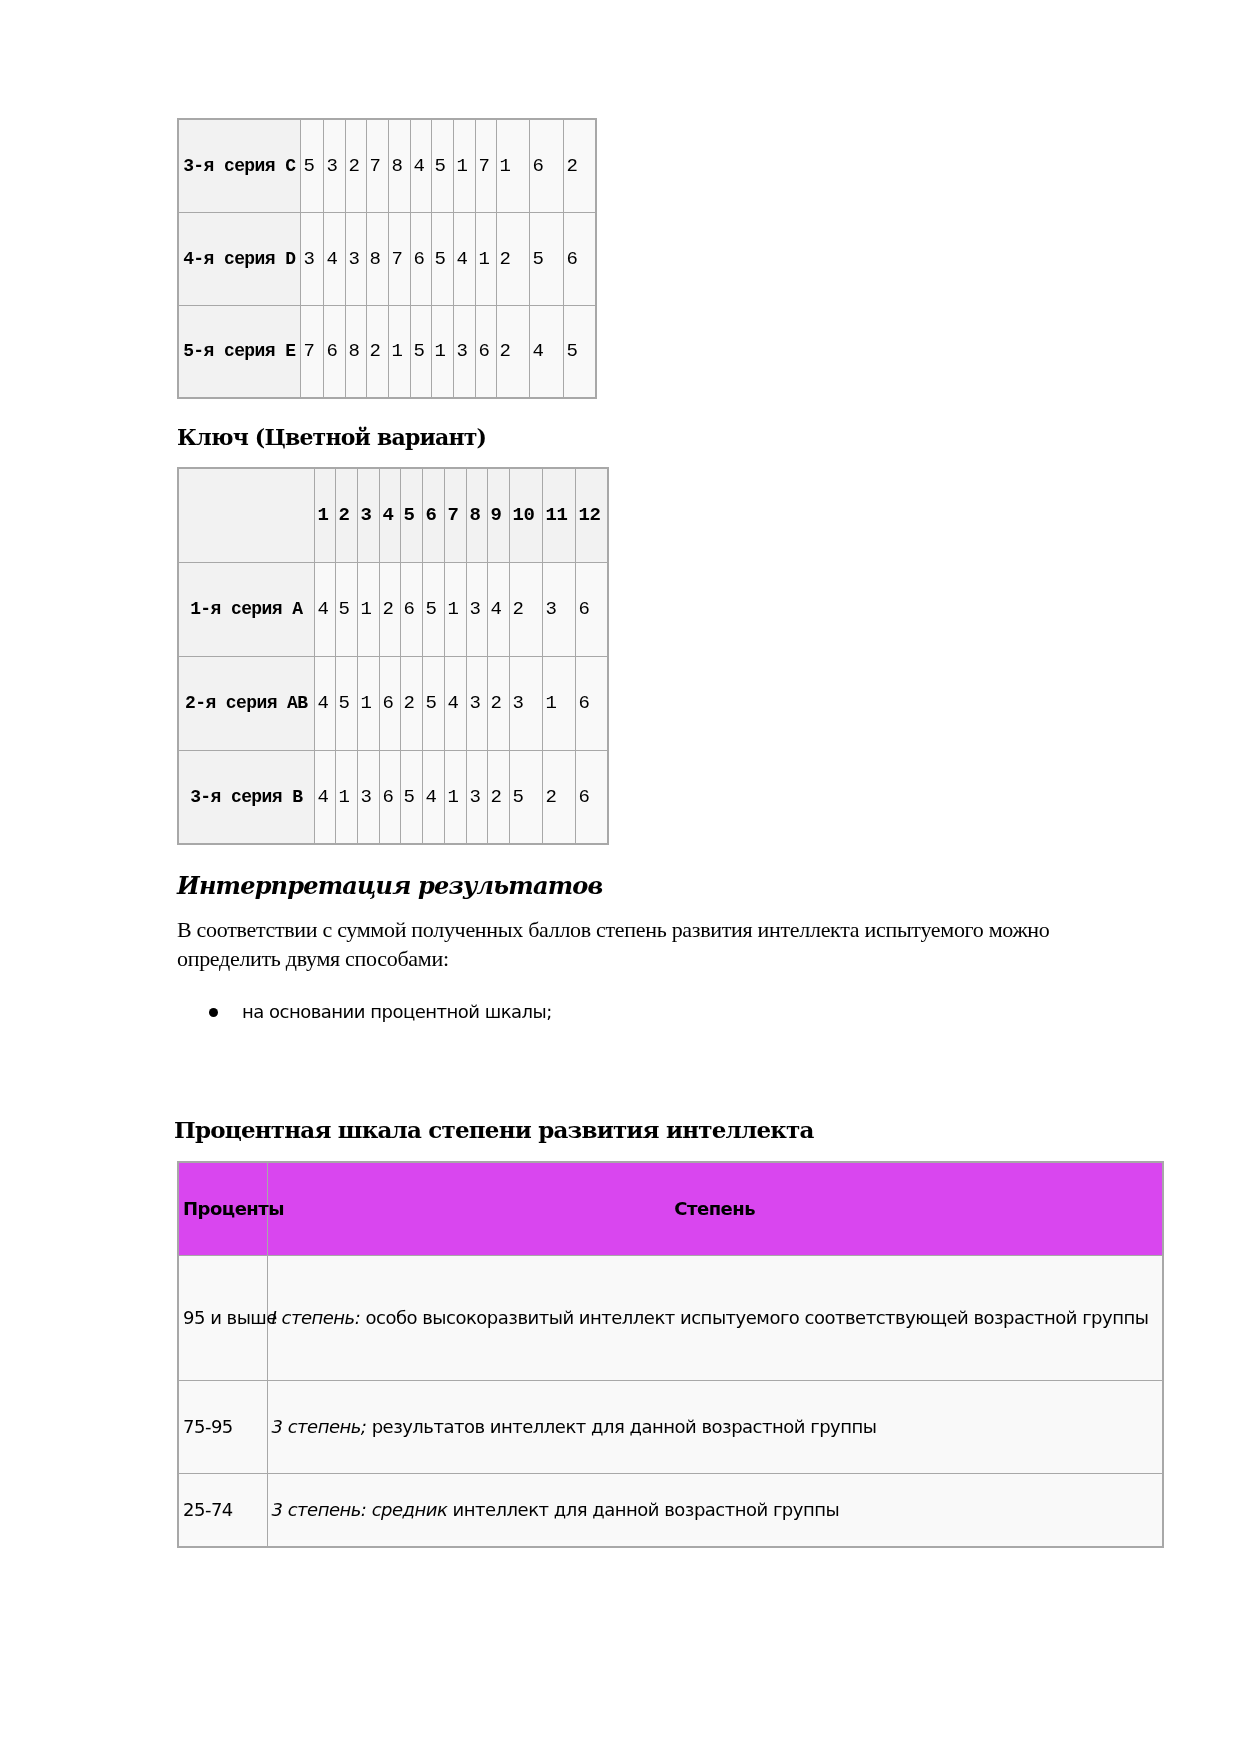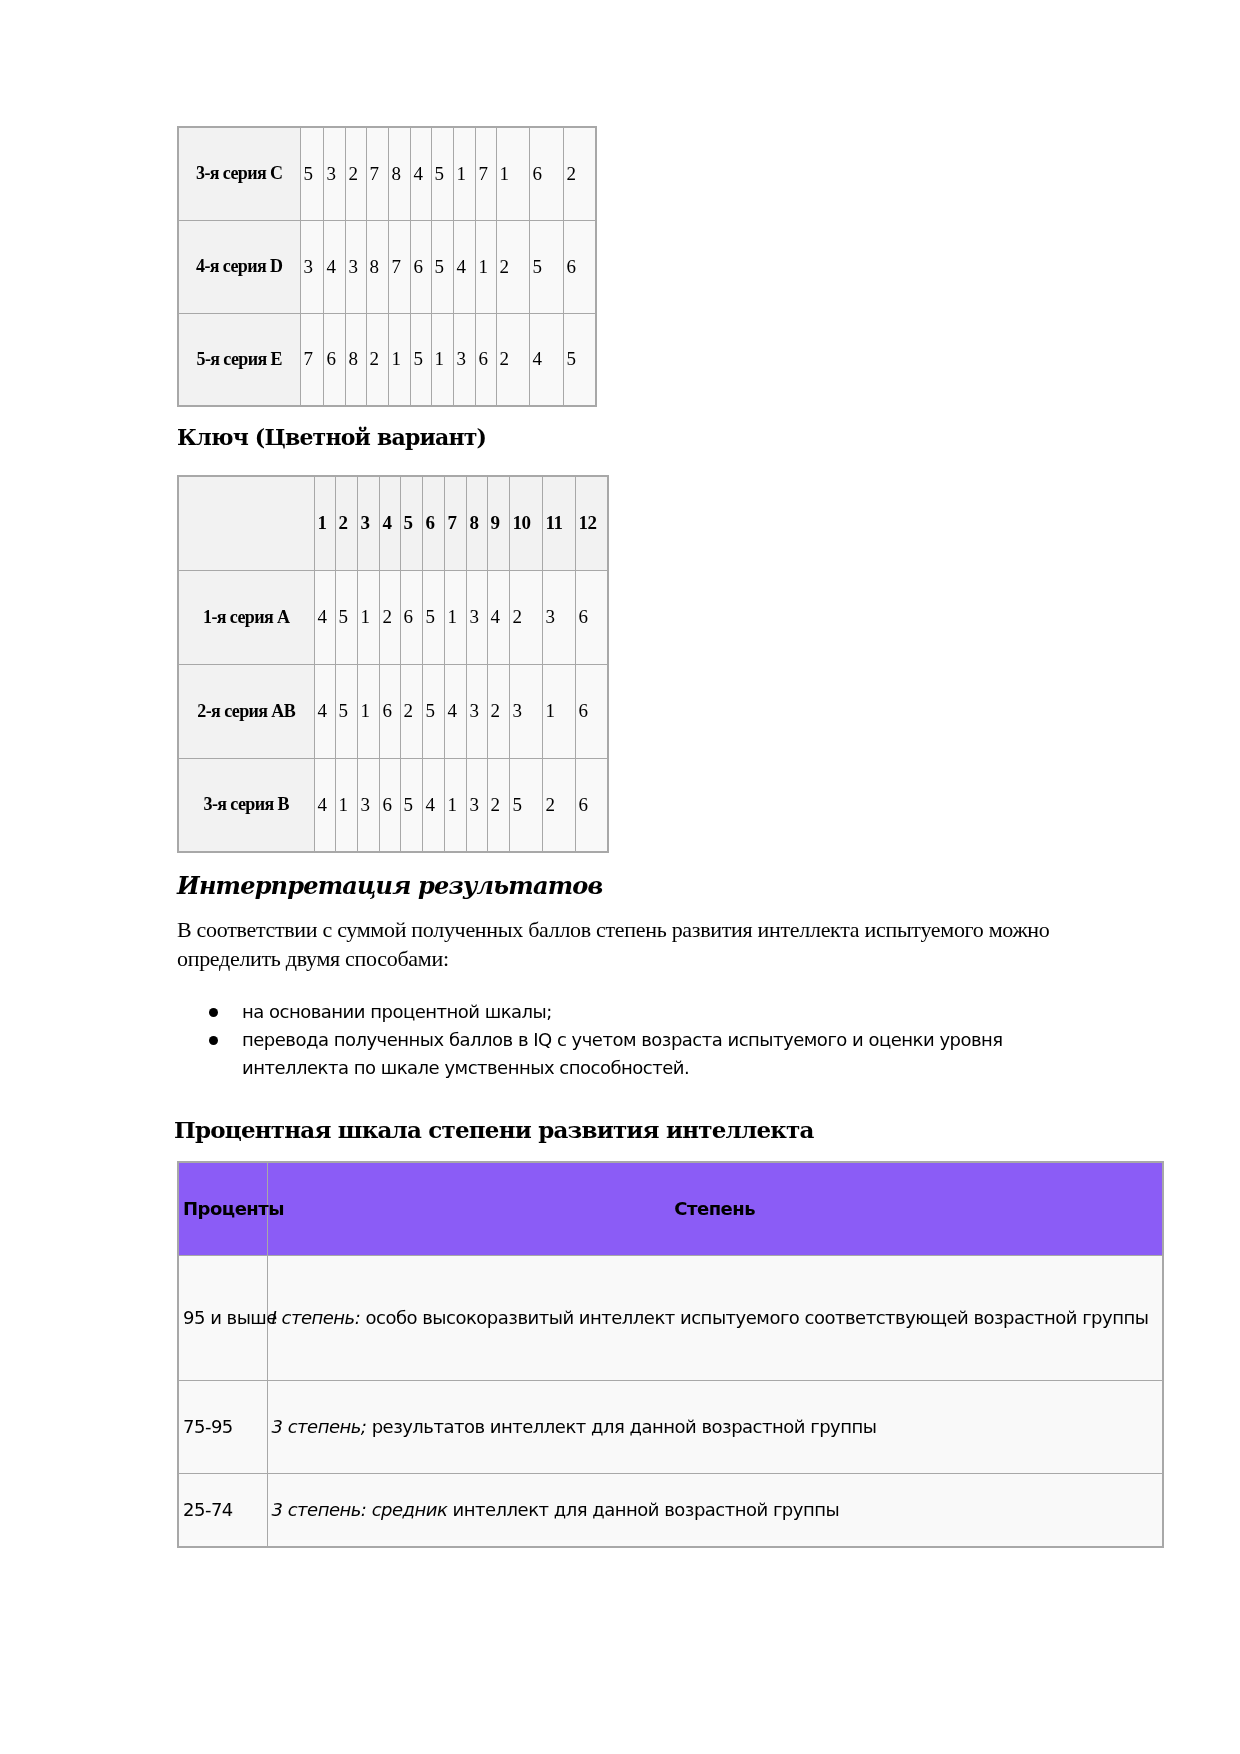--- a/index.html
+++ b/index.html
@@ -3,22 +3,21 @@
 <meta charset="utf-8">
 <style>
   * { box-sizing: border-box; margin: 0; padding: 0; }
   html, body { width: 1240px; height: 1754px; background: #ffffff; }
   body { position: relative; overflow: hidden; color: #000; font-family: "DejaVu Sans", sans-serif; }
 
   table.key {
     position: absolute;
     border-collapse: collapse;
     table-layout: fixed;
-    font-family: Liberation Serif, serif;
-    margin-top: 8px;
+    font-family: Liberation Mono, monospace;
   }
   table.key td, table.key th {
     border: 1px solid #a8a8a8;
     background: #f9f9f9;
     font-size: 19px;
     font-weight: normal;
     text-align: left;
     padding: 0 0 0 3px;
     white-space: nowrap;
     overflow: hidden;
@@ -87,21 +86,21 @@
   }
   #table3 th, #table3 td {
     border: 1px solid #a8a8a8;
     background: #f9f9f9;
     text-align: left;
     vertical-align: middle;
     padding: 0 4px;
     font-weight: normal;
     line-height: 30px;
   }
-  #table3 thead th { background: #8b5cf6; font-weight: bold; }
+  #table3 thead th { background: #d946ef; font-weight: bold; }
   #table3 thead th.deg { text-align: center; }
   #table3 .pct { white-space: nowrap; }
   #table3 em { font-style: italic; text-align: right; }
 </style>
 </head>
 <body>
 
 <table class="key" id="table1">
   <colgroup>
     <col style="width:122px">
@@ -251,24 +250,20 @@
   </tbody>
 </table>
 
 <h2 class="serif" id="interp-heading">Интерпретация результатов</h2>
 <p id="intro-para">В соответствии с суммой полученных баллов степень развития интеллекта испытуемого можно определить двумя способами:</p>
 <ul id="bullets">
   <li>
     <span class="dot"></span>
     <span>на основании процентной шкалы;</span>
   </li>
-  <li>
-    <span class="dot"></span>
-    <span>перевода полученных баллов в IQ с учетом возраста испытуемого и оценки уровня интеллекта по шкале умственных способностей.</span>
-  </li>
 </ul>
 
 <h2 class="serif" id="scale-heading">Процентная шкала степени развития интеллекта</h2>
 
 <table id="table3">
   <colgroup>
     <col style="width:89px">
     <col style="width:896px">
   </colgroup>
   <thead>

